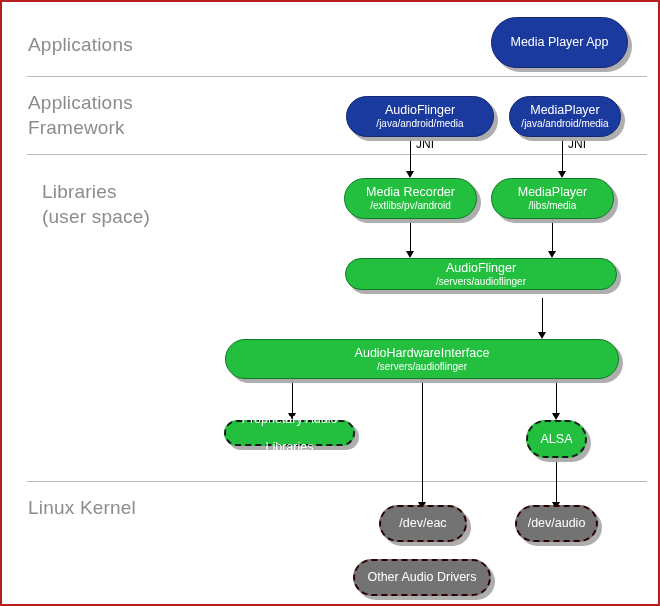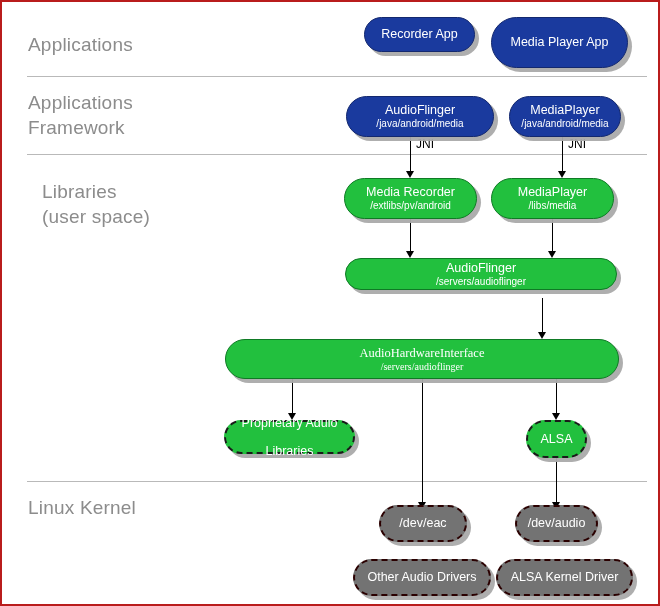--- a/index.html
+++ b/index.html
@@ -133,23 +133,20 @@
 
   <div class="vline" style="left:420px; top:377px; height:127px;"></div>
   <div class="arrowhead" style="left:416px; top:500px;"></div>
 
   <div class="vline" style="left:554px; top:377px; height:37px;"></div>
   <div class="arrowhead" style="left:550px; top:411px;"></div>
 
   <div class="vline" style="left:554px; top:455px; height:49px;"></div>
   <div class="arrowhead" style="left:550px; top:500px;"></div>
 
-  <div class="node blue" style="left:362px; top:15px; width:111px; height:35px;">
-    <span class="t1">Recorder App</span>
-  </div>
 
   <div class="node blue" style="left:489px; top:15px; width:137px; height:51px;">
     <span class="t1">Media Player App</span>
   </div>
 
   <div class="node blue two-line" style="left:344px; top:94px; width:148px; height:41px;">
     <span class="t1">AudioFlinger</span>
     <span class="t2">/java/android/media</span>
   </div>
 
@@ -166,43 +163,40 @@
   <div class="node green two-line" style="left:489px; top:176px; width:123px; height:41px;">
     <span class="t1">MediaPlayer</span>
     <span class="t2">/libs/media</span>
   </div>
 
   <div class="node green two-line" style="left:343px; top:256px; width:272px; height:32px;">
     <span class="t1">AudioFlinger</span>
     <span class="t2">/servers/audioflinger</span>
   </div>
 
-  <div class="node green two-line" style="left:223px; top:337px; width:394px; height:40px;font-family:Liberation Serif, serif;">
+  <div class="node green two-line" style="left:223px; top:337px; width:394px; height:40px;">
     <span class="t1">AudioHardwareInterface</span>
     <span class="t2">/servers/audioflinger</span>
   </div>
 
-  <div class="node green dashed two-line" style="left:222px; top:418px; width:131px; height:34px;gap:13px;">
+  <div class="node green dashed two-line" style="left:222px; top:418px; width:131px; height:26px;gap:13px;">
     <span class="t1">Proprietary Aduio</span>
     <span class="t1">Libraries</span>
   </div>
 
   <div class="node green dashed" style="left:524px; top:418px; width:61px; height:38px;">
     <span class="t1">ALSA</span>
   </div>
 
   <div class="node red dashed" style="left:377px; top:503px; width:88px; height:37px;">
     <span class="t1">/dev/eac</span>
   </div>
 
   <div class="node red dashed" style="left:513px; top:503px; width:83px; height:37px;">
     <span class="t1">/dev/audio</span>
   </div>
 
   <div class="node red dashed" style="left:351px; top:557px; width:138px; height:37px;">
     <span class="t1">Other Audio Drivers</span>
   </div>
 
-  <div class="node red dashed" style="left:494px; top:557px; width:137px; height:37px;">
-    <span class="t1">ALSA Kernel Driver</span>
-  </div>
 
 </div>
 
 </body></html>

